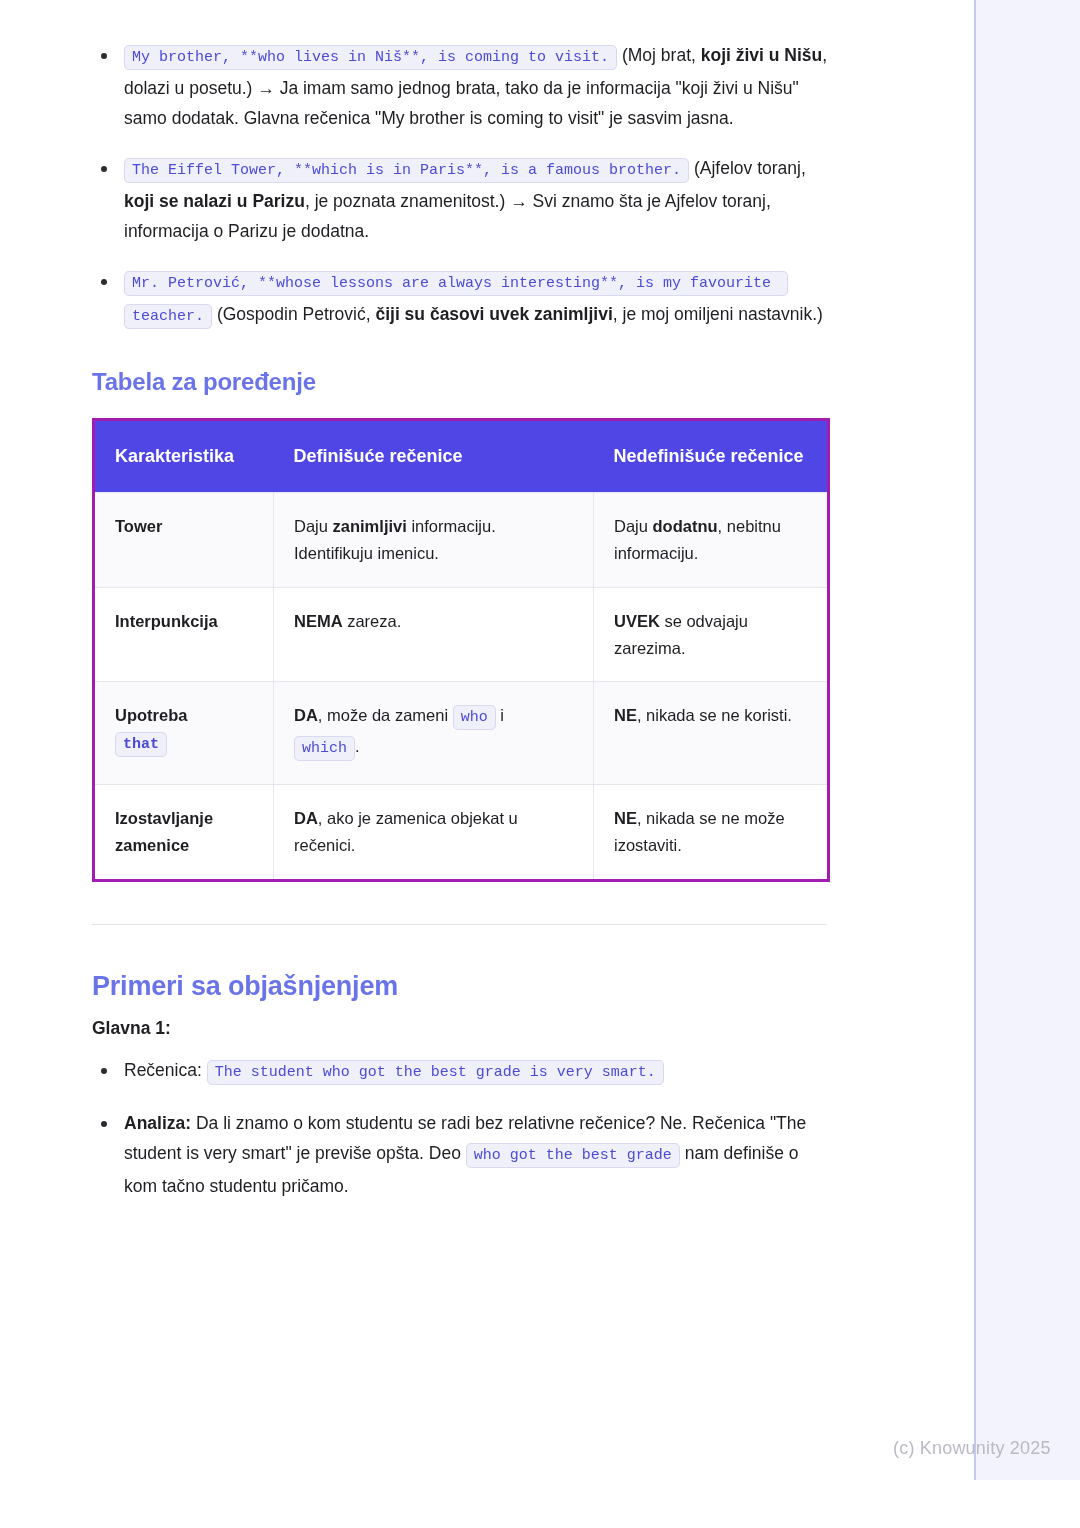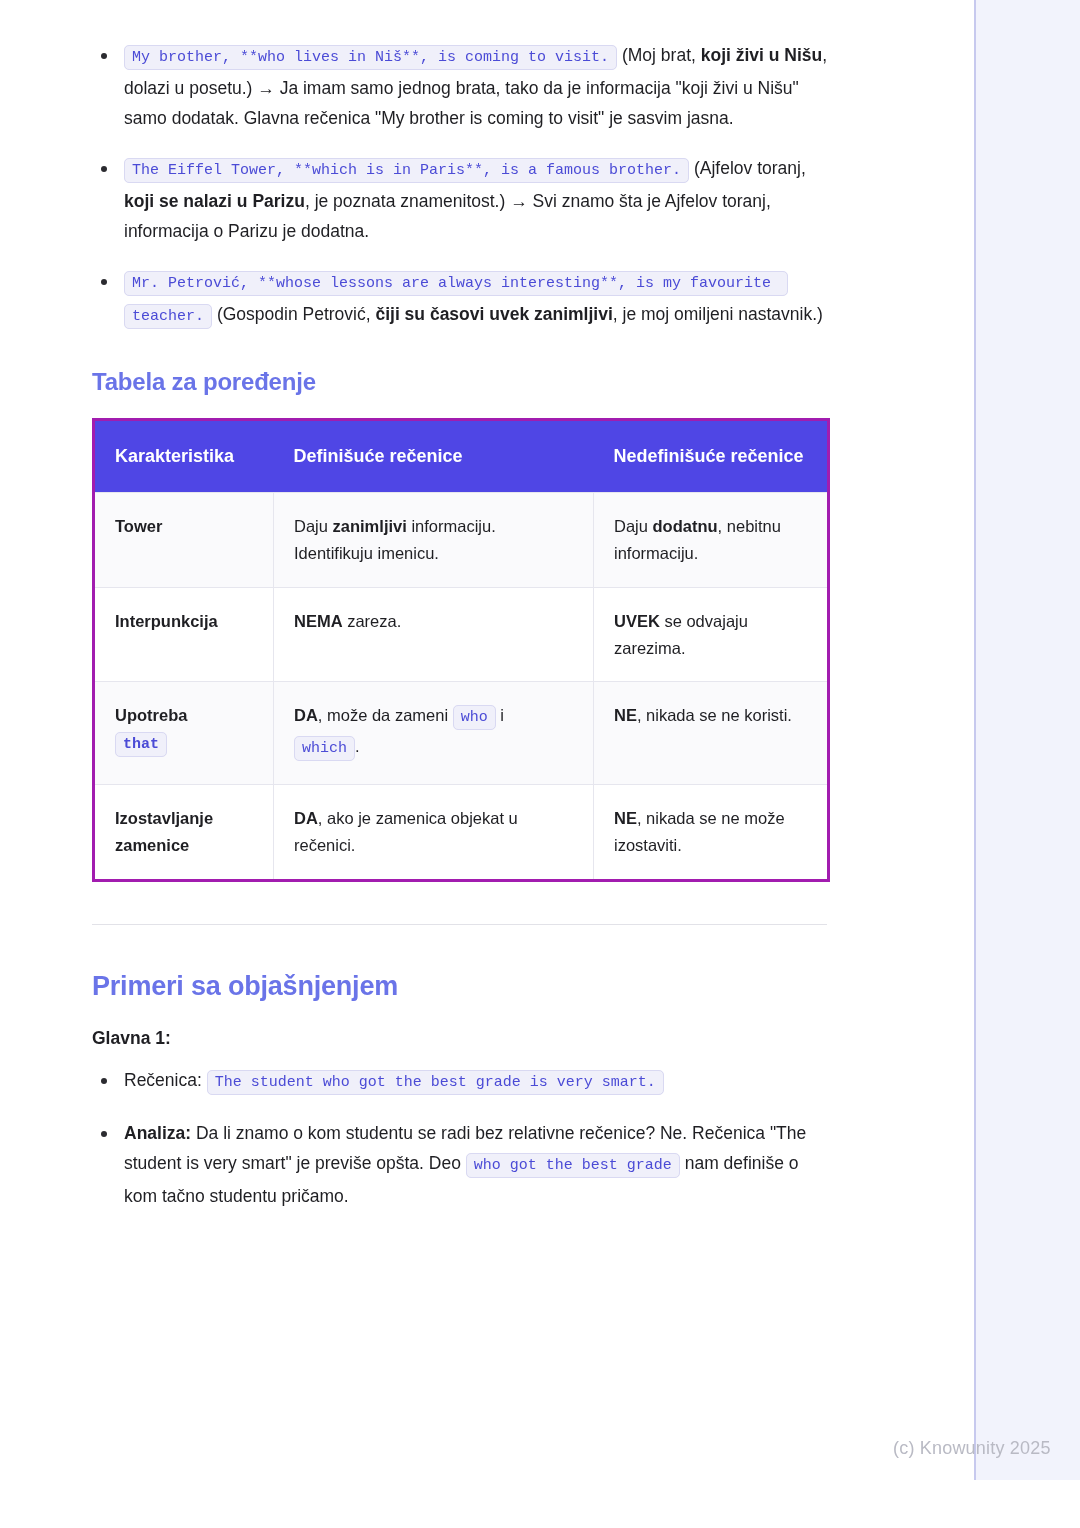--- a/index.html
+++ b/index.html
@@ -86,21 +86,21 @@
   h2.section {
     font-size: 24px;
     color: #6a74e8;
     font-weight: bold;
     margin: 36px 0 22px 0;
     letter-spacing: -0.2px;
   }
   h2.section.big {
     font-size: 27px;
     margin-top: 46px;
-    margin-bottom: 26px;
+    margin-bottom: 16px;
   }
 
   table.cmp {
     border-collapse: collapse;
     width: 735px;
     margin-top: 4px;
     table-layout: fixed;
     border: 3px solid #a21caf;
   }
   table.cmp th {

